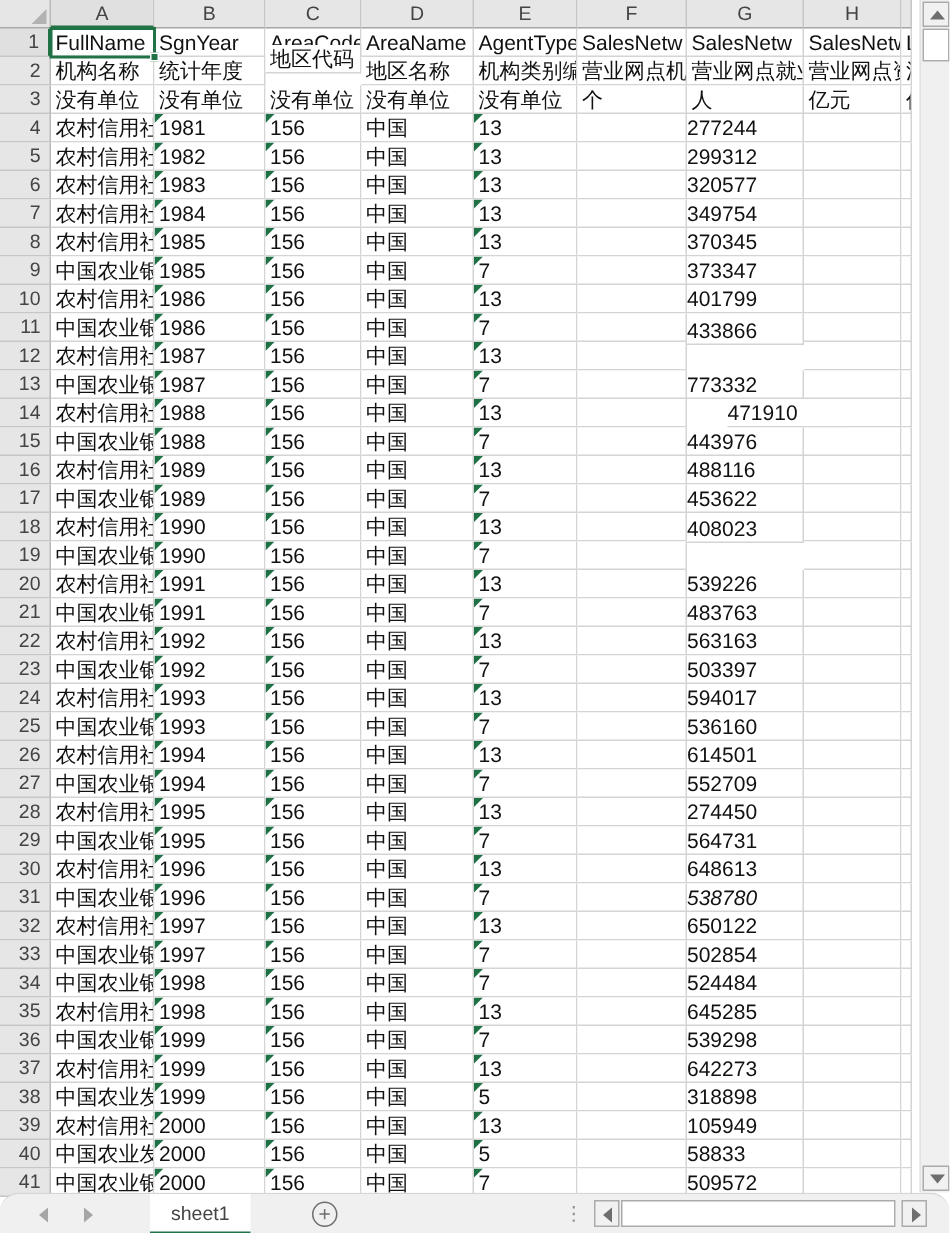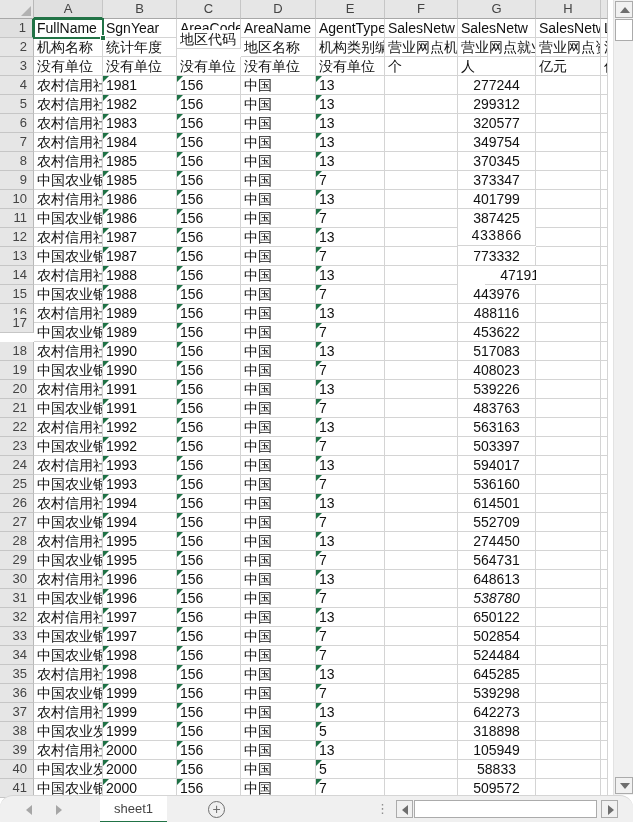--- a/index.html
+++ b/index.html
@@ -19,21 +19,21 @@
   .row-header { position:absolute; left:0; width:34px; height:19px; background:#E6E6E6;
                 border-right:1px solid #B9B9B9; border-bottom:1px solid #C6C6C6;
                 font-size:13px; color:#444; text-align:right; padding-right:6px; line-height:18px; z-index:2; }
   .row-header.hl { background:#E0E0E0; border-right:2px solid #217346; }
 
   
   .cell { position:absolute; height:19px; background:#fff;
           border-right:1px solid #D4D4D4; border-bottom:1px solid #D4D4D4;
           font-size:14px; line-height:18px; color:#111; padding-left:3px;
           white-space:nowrap; overflow:hidden; }
-  .cell.num { text-align:center; padding-right:0; padding-left:0; }
+  .cell.num { text-align:left; padding-right:0; padding-left:0; }
   .err-tri { position:absolute; left:0; top:0; width:0; height:0;
              border-top:6px solid #1E7145; border-right:6px solid transparent; }
 
   
   .selection { position:absolute; border:2px solid #217346; z-index:4; pointer-events:none; }
   .fill-handle { position:absolute; right:-4px; bottom:-4px; width:6px; height:6px;
                  background:#217346; border:1px solid #fff; }
 
   
   .vscroll { position:absolute; left:613px; top:0; width:20px; height:795px; background:#F0F0F0;
@@ -102,21 +102,21 @@
       <div class="row-header" style="top: 133px;">7</div>
       <div class="row-header" style="top: 152px;">8</div>
       <div class="row-header" style="top: 171px;">9</div>
       <div class="row-header" style="top: 190px;">10</div>
       <div class="row-header" style="top: 209px;">11</div>
       <div class="row-header" style="top: 228px;">12</div>
       <div class="row-header" style="top: 247px;">13</div>
       <div class="row-header" style="top: 266px;">14</div>
       <div class="row-header" style="top: 285px;">15</div>
       <div class="row-header" style="top: 304px;">16</div>
-      <div class="row-header" style="top: 314px;">17</div>
+      <div class="row-header" style="top: 323px;">17</div>
       <div class="row-header" style="top: 342px;">18</div>
       <div class="row-header" style="top: 361px;">19</div>
       <div class="row-header" style="top: 380px;">20</div>
       <div class="row-header" style="top: 399px;">21</div>
       <div class="row-header" style="top: 418px;">22</div>
       <div class="row-header" style="top: 437px;">23</div>
       <div class="row-header" style="top: 456px;">24</div>
       <div class="row-header" style="top: 475px;">25</div>
       <div class="row-header" style="top: 494px;">26</div>
       <div class="row-header" style="top: 513px;">27</div>
@@ -234,21 +234,21 @@
       <div class="cell" style="left: 385px; top: 209px; width: 73px;"></div>
       <div class="cell num" style="left: 458px; top: 209px; width: 78px;">387425</div>
       <div class="cell" style="left: 536px; top: 209px; width: 65px;"></div>
       <div class="cell" style="left: 601px; top: 209px; width: 7px;"></div>
       <div class="cell" style="left: 34px; top: 228px; width: 69px;">农村信用社</div>
       <div class="cell" style="left: 103px; top: 228px; width: 74px;"><span class="err-tri"></span>1987</div>
       <div class="cell" style="left: 177px; top: 228px; width: 64px;"><span class="err-tri"></span>156</div>
       <div class="cell" style="left: 241px; top: 228px; width: 75px;">中国</div>
       <div class="cell" style="left: 316px; top: 228px; width: 69px;"><span class="err-tri"></span>13</div>
       <div class="cell" style="left: 385px; top: 228px; width: 73px;"></div>
-      <div class="cell num" style="left: 458px; top: 227px; width: 78px; font-family: Liberation Mono, monospace;">433866</div>
+      <div class="cell num" style="left: 458px; top: 211px; width: 78px;">433866</div>
       <div class="cell" style="left: 536px; top: 228px; width: 65px;"></div>
       <div class="cell" style="left: 601px; top: 228px; width: 7px;"></div>
       <div class="cell" style="left: 34px; top: 247px; width: 69px;">中国农业银行</div>
       <div class="cell" style="left: 103px; top: 247px; width: 74px;"><span class="err-tri"></span>1987</div>
       <div class="cell" style="left: 177px; top: 247px; width: 64px;"><span class="err-tri"></span>156</div>
       <div class="cell" style="left: 241px; top: 247px; width: 75px;">中国</div>
       <div class="cell" style="left: 316px; top: 247px; width: 69px;"><span class="err-tri"></span>7</div>
       <div class="cell" style="left: 385px; top: 247px; width: 73px;"></div>
       <div class="cell num" style="left: 458px; top: 247px; width: 78px;">773332</div>
       <div class="cell" style="left: 536px; top: 247px; width: 65px;"></div>
@@ -297,21 +297,21 @@
       <div class="cell" style="left: 385px; top: 342px; width: 73px;"></div>
       <div class="cell num" style="left: 458px; top: 342px; width: 78px;">517083</div>
       <div class="cell" style="left: 536px; top: 342px; width: 65px;"></div>
       <div class="cell" style="left: 601px; top: 342px; width: 7px;"></div>
       <div class="cell" style="left: 34px; top: 361px; width: 69px;">中国农业银行</div>
       <div class="cell" style="left: 103px; top: 361px; width: 74px;"><span class="err-tri"></span>1990</div>
       <div class="cell" style="left: 177px; top: 361px; width: 64px;"><span class="err-tri"></span>156</div>
       <div class="cell" style="left: 241px; top: 361px; width: 75px;">中国</div>
       <div class="cell" style="left: 316px; top: 361px; width: 69px;"><span class="err-tri"></span>7</div>
       <div class="cell" style="left: 385px; top: 361px; width: 73px;"></div>
-      <div class="cell num" style="left: 458px; top: 361px; width: 78px;">408023</div>
+      <div class="cell num" style="left: 458px; top: 343px; width: 78px;">408023</div>
       <div class="cell" style="left: 536px; top: 361px; width: 65px;"></div>
       <div class="cell" style="left: 601px; top: 361px; width: 7px;"></div>
       <div class="cell" style="left: 34px; top: 380px; width: 69px;">农村信用社</div>
       <div class="cell" style="left: 103px; top: 380px; width: 74px;"><span class="err-tri"></span>1991</div>
       <div class="cell" style="left: 177px; top: 380px; width: 64px;"><span class="err-tri"></span>156</div>
       <div class="cell" style="left: 241px; top: 380px; width: 75px;">中国</div>
       <div class="cell" style="left: 316px; top: 380px; width: 69px;"><span class="err-tri"></span>13</div>
       <div class="cell" style="left: 385px; top: 380px; width: 73px;"></div>
       <div class="cell num" style="left: 458px; top: 380px; width: 78px;">539226</div>
       <div class="cell" style="left: 536px; top: 380px; width: 65px;"></div>

